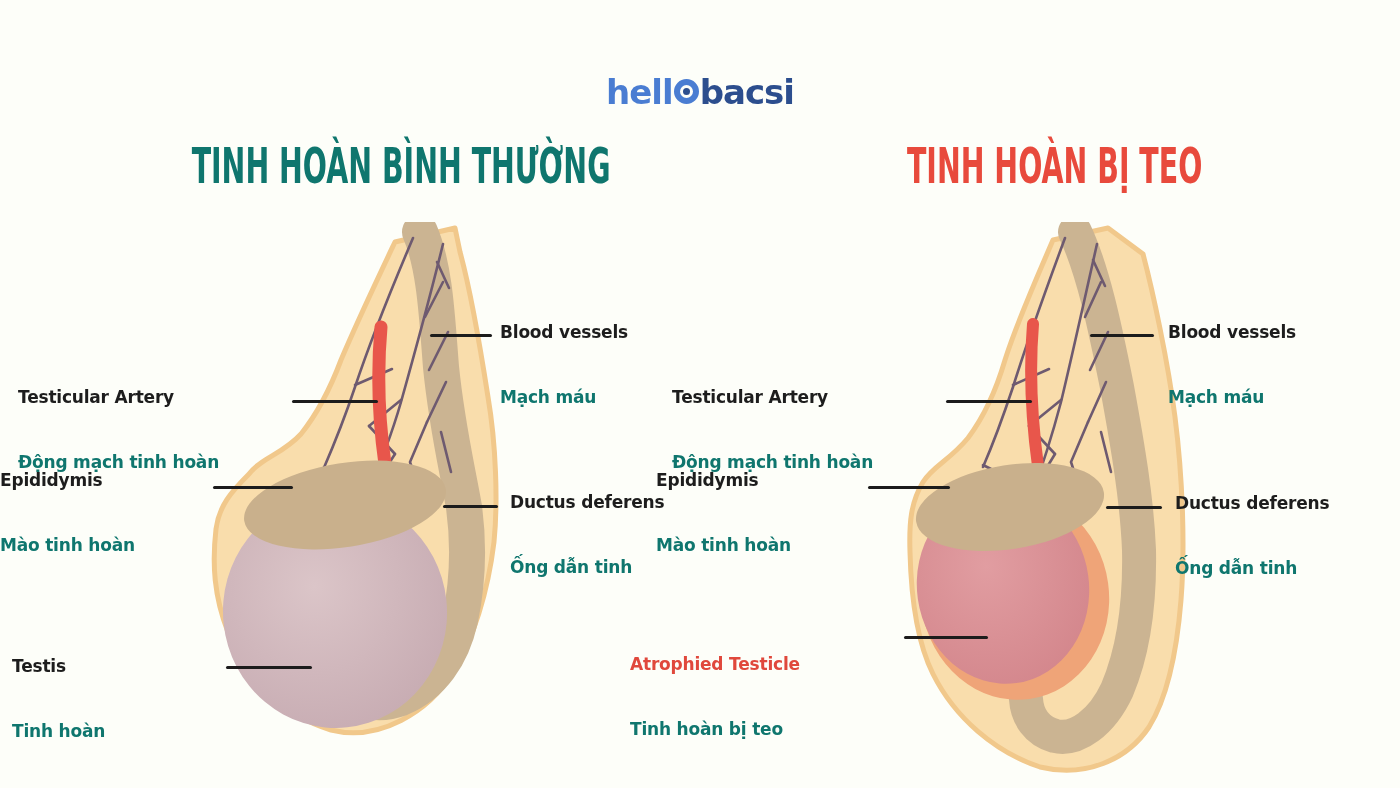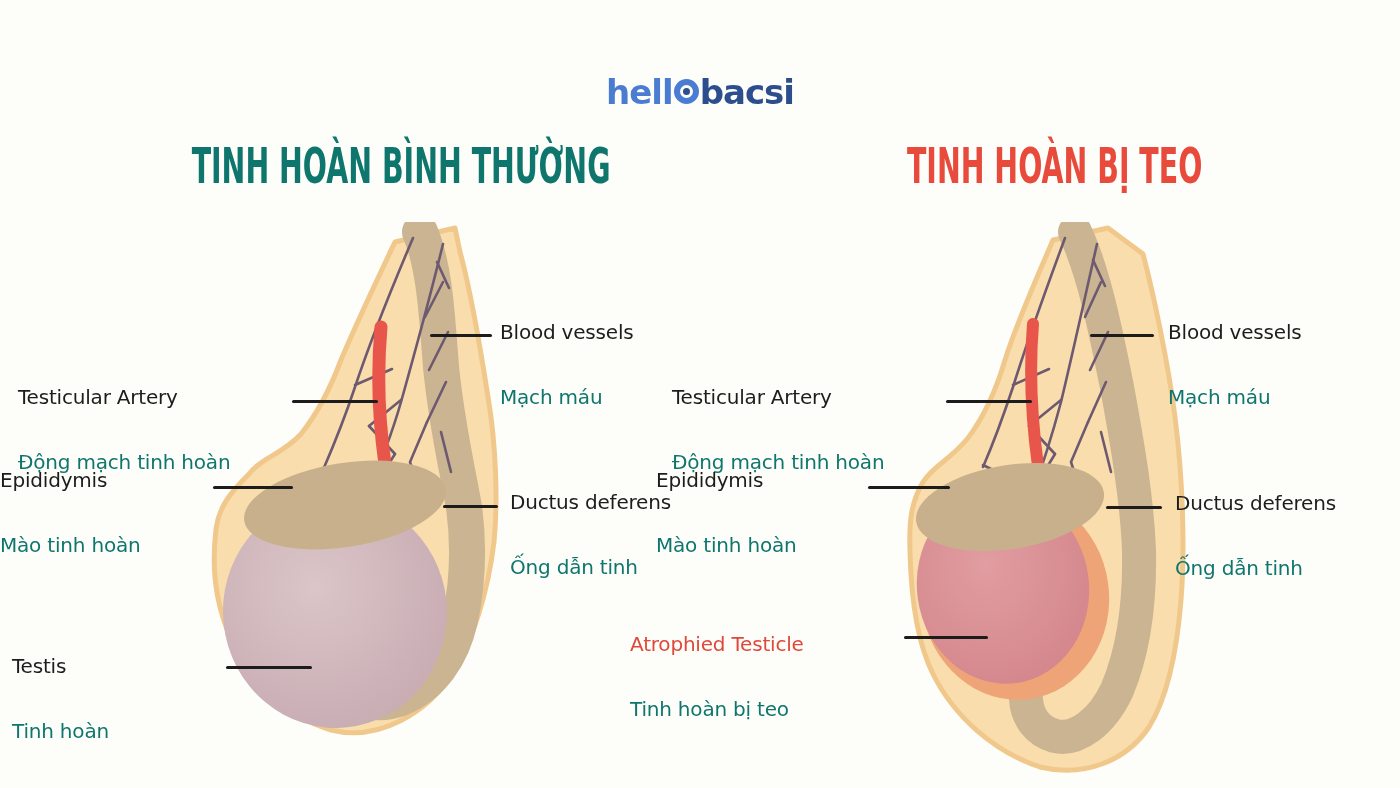--- a/index.html
+++ b/index.html
@@ -22,21 +22,21 @@
   .logo .ring i{
     position:absolute;left:50%;top:50%;width:7px;height:7px;margin:-3.5px 0 0 -3.5px;
     background:#2c4e8e;border-radius:50%;
   }
   
   .title{position:absolute;top:138px;text-align:center;font-weight:bold;white-space:nowrap;}
   .title .inner{display:inline-block;font-size:49px;transform:scaleX(0.58);transform-origin:center;}
   .title.t-left{left:40px;width:660px;color:#0f766e;}
   .title.t-right{left:770px;width:570px;color:#e84a3c;}
   
-  .label{position:absolute;font-weight:normal;font-size:20px;line-height:25px;letter-spacing:-0.2px;}
+  .label{position:absolute;font-weight:bold;font-size:17px;line-height:25px;letter-spacing:-0.2px;}
   .label .en{color:#1d1d1d;display:block;}
   .label .en.red{color:#e0483c;}
   .label .vi{color:#0f766e;display:block;margin-top:40px;}
   .align-right{text-align:left;}
   .cline{position:absolute;height:3px;background:#1c1c1c;border-radius:2px;}
   
   .anatomy{position:absolute;}
 </style>
 </head>
 <body>
@@ -163,18 +163,18 @@
     <span class="vi">Mào tinh hoàn</span>
   </div>
 
   <div class="cline" style="left:1106px;top:506px;width:56px;"></div>
   <div class="label" style="left:1175px;top:491px;">
     <span class="en">Ductus deferens</span>
     <span class="vi">Ống dẫn tinh</span>
   </div>
 
   <div class="cline" style="left:904px;top:636px;width:84px;"></div>
-  <div class="label align-right" style="left:630px;top:632px;width:260px;">
+  <div class="label align-right" style="left:630px;top:652px;width:260px;">
     <span class="en red">Atrophied Testicle</span>
     <span class="vi">Tinh hoàn bị teo</span>
   </div>
 
 </div>
 
 </body></html>

